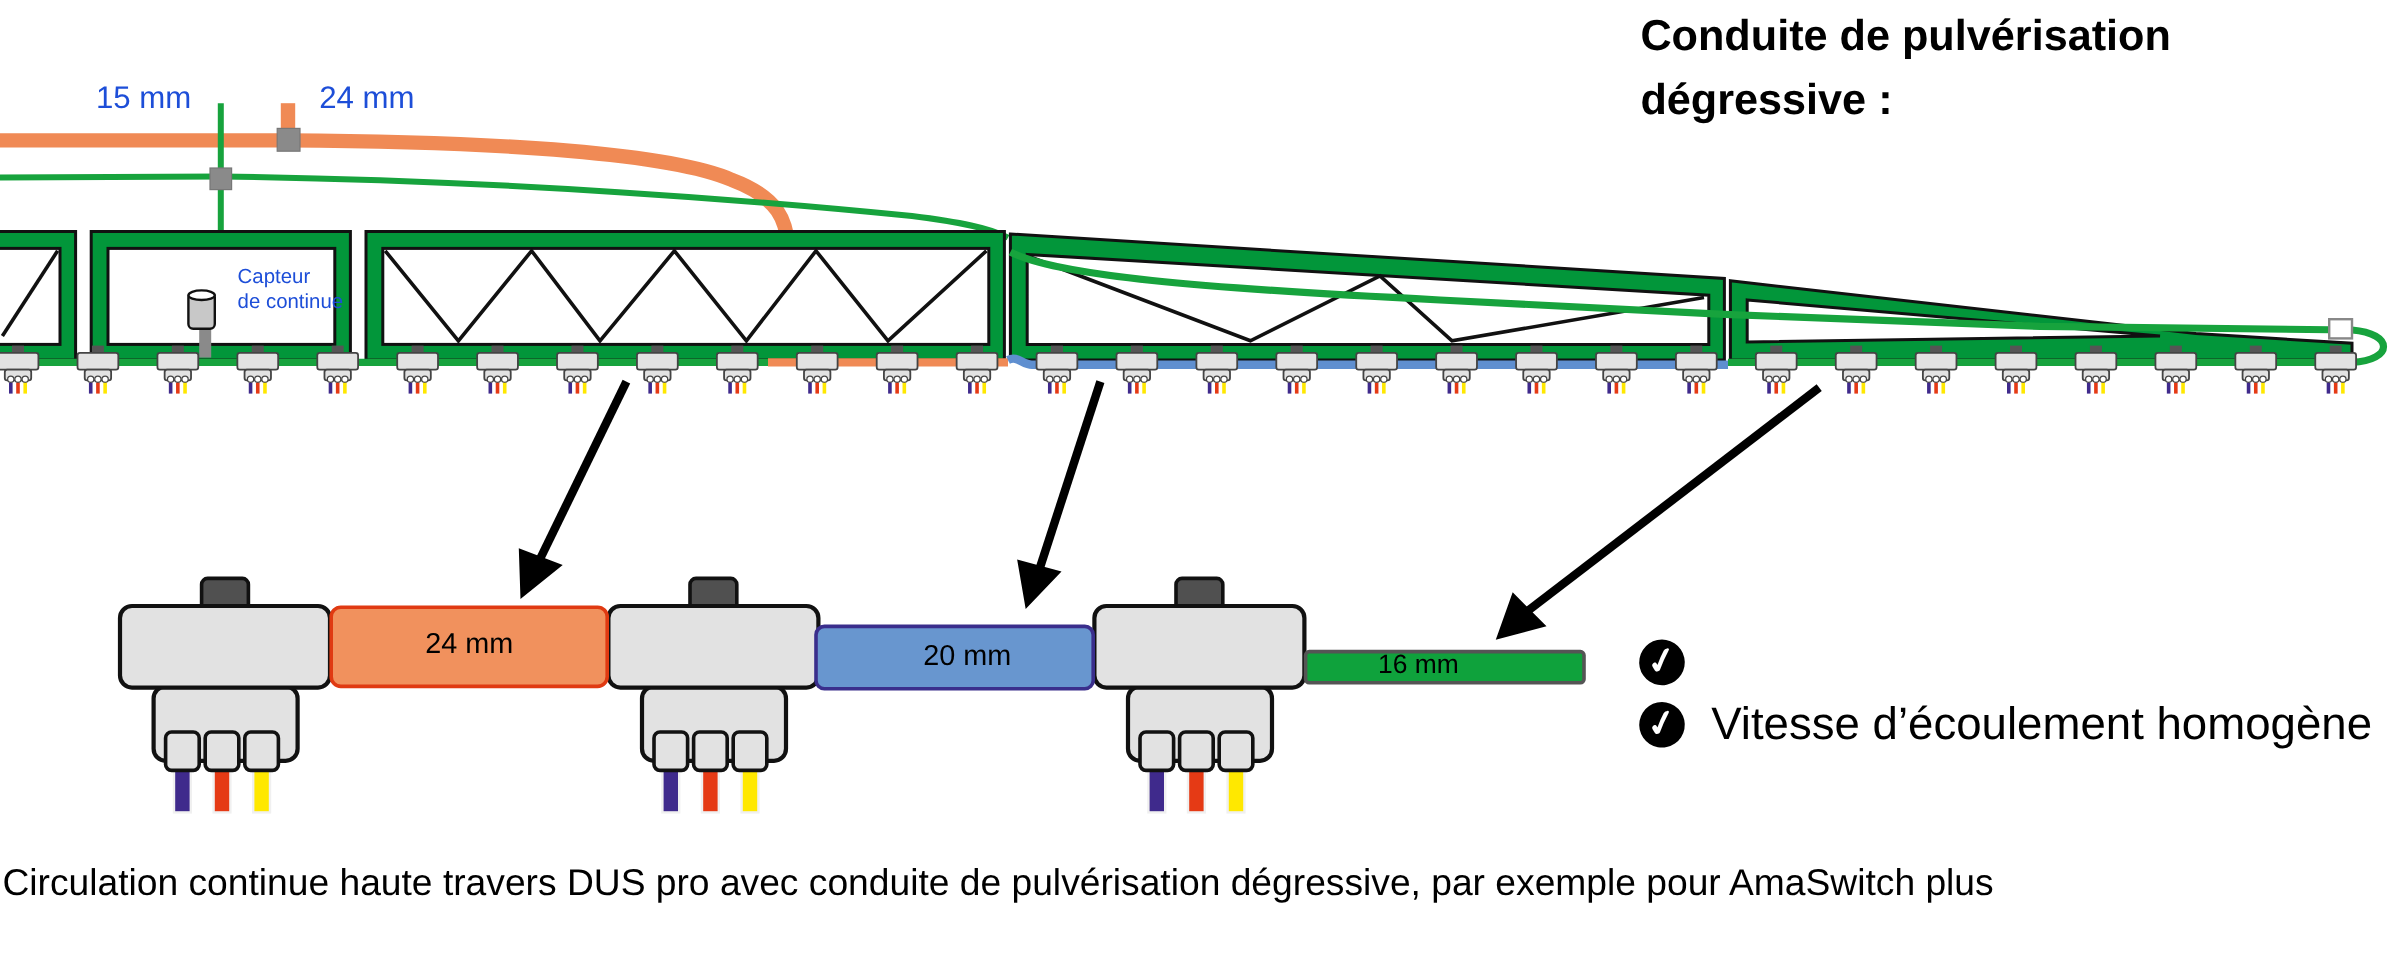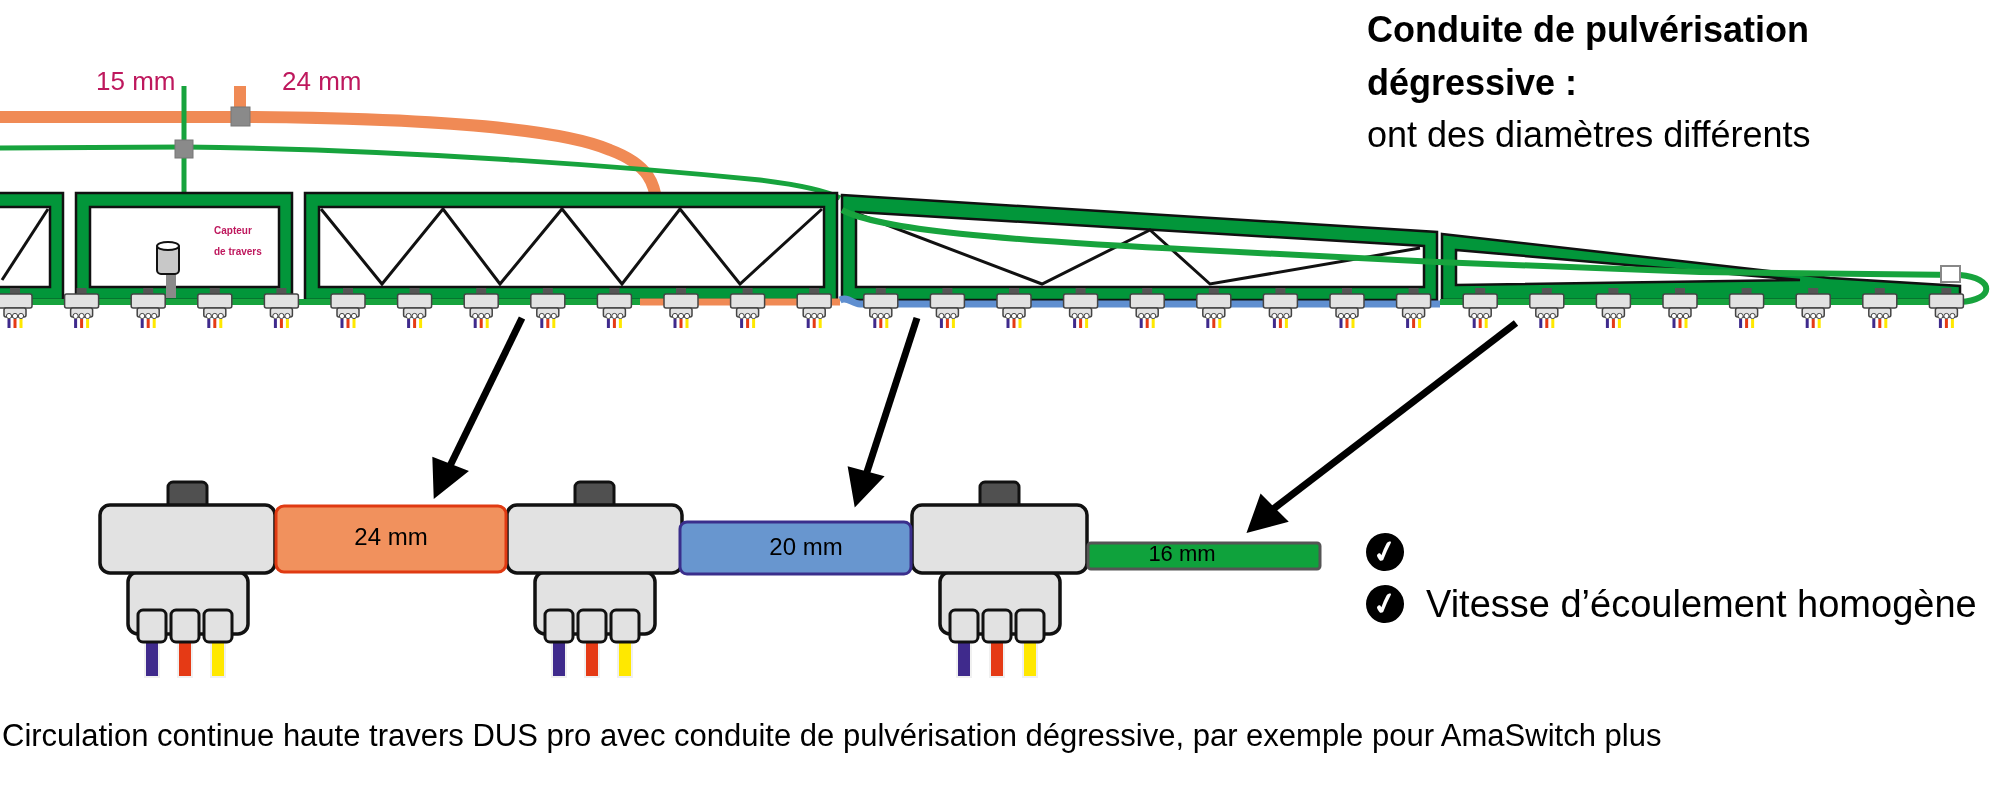--- a/index.html
+++ b/index.html
@@ -1,22 +1,22 @@
 <!DOCTYPE html>
 <html><head>
 <meta charset="utf-8">
 <style>
   html, body { margin: 0; padding: 0; background: #ffffff; }
   body { width: 2000px; height: 802px; position: relative; overflow: hidden;
          font-family: "Liberation Sans Narrow", "Liberation Sans", sans-serif; }
   .canvas { position: absolute; left: 0; top: 0; width: 2000px; height: 802px; }
-  .label { position: absolute; color: #be185d; white-space: nowrap; margin-left: 16px; }
+  .label { position: absolute; color: #1d4ed8; white-space: nowrap; }
   .lbl-15 { left: 80px; top: 66px; font-size: 26px; }
   .lbl-24 { left: 266px; top: 66px; font-size: 26px; }
-  .lbl-capteur { left: 198px; top: 220px; font-size: 10px; line-height: 21px; font-weight: bold; }
+  .lbl-capteur { left: 198px; top: 220px; font-size: 17px; line-height: 21px; }
   .title-block { position: absolute; left: 1367px; top: 4px; font-size: 36px; line-height: 52.5px; }
   .title-block .bold { font-weight: bold; }
   .benefits { position: absolute; left: 1366px; top: 526px; font-size: 38px; line-height: 52px; }
   .benefit { display: flex; align-items: center; height: 52px; }
   .check { width: 38px; height: 38px; border-radius: 50%; background: #000; color: #fff;
            display: inline-flex; align-items: center; justify-content: center;
            font-size: 30px; font-weight: bold; margin-right: 22px; transform: rotate(-12deg); }
   .caption { position: absolute; left: 2px; top: 718px; font-size: 31px; }
   .pipe-label { position: absolute; font-size: 24px; color: #000; text-align: center; }
 </style>
@@ -467,26 +467,25 @@
     <rect x="276" y="506" width="230" height="66" rx="8" fill="#F1915D" stroke="#E03A12" stroke-width="3"></rect>
     <rect x="680" y="522" width="231" height="52" rx="7" fill="#6896CF" stroke="#3A2E8C" stroke-width="3"></rect>
     <rect x="1088" y="543" width="232" height="26" rx="3" fill="#0FA23C" stroke="#555" stroke-width="3"></rect>
   </g>
 </svg>
 
 <div class="label lbl-15">15 mm</div>
 <div class="label lbl-24">24 mm</div>
 <div class="label lbl-capteur">
   <div>Capteur</div>
-  <div>de travers</div>
+  <div>de continue</div>
 </div>
 
 <div class="title-block">
   <div class="bold">Conduite de pulvérisation dégressive :</div>
-  <div>ont des diamètres différents</div>
 </div>
 
 <div class="pipe-label" style="left:276px; top:523px; width:230px;">24 mm</div>
 <div class="pipe-label" style="left:680px; top:533px; width:252px;">20 mm</div>
 <div class="pipe-label" style="left:1088px; top:541px; width:188px; font-size:22px;">16 mm</div>
 
 <div class="benefits">
   <div class="benefit">
     <span class="check">✓</span>
   </div>

